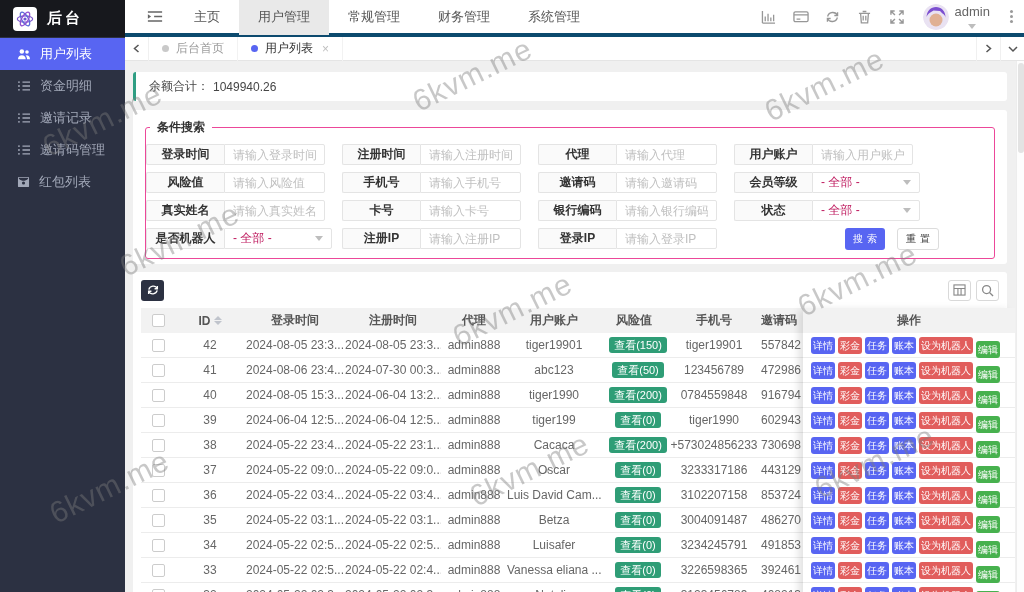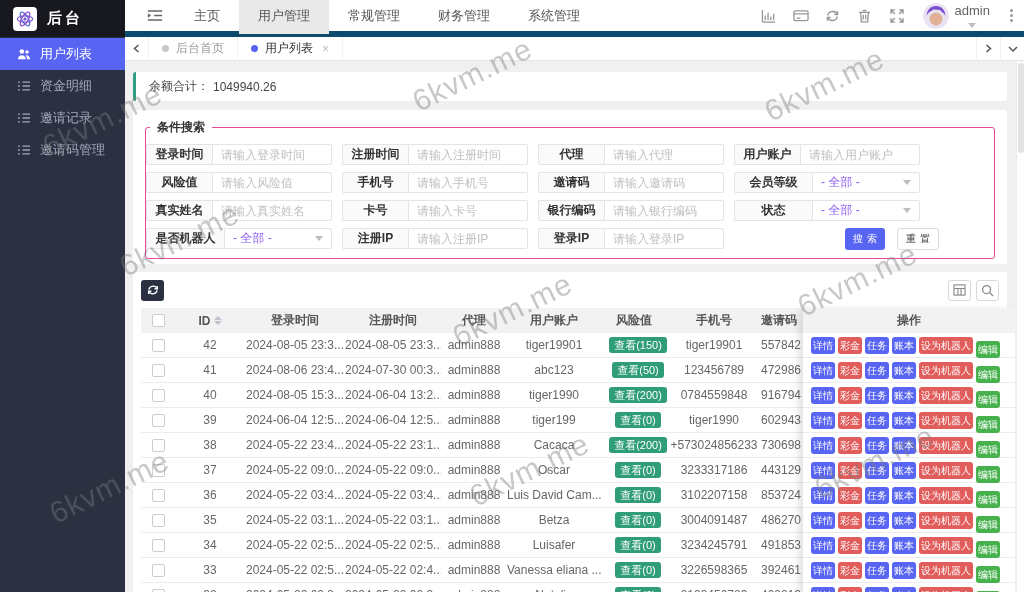--- a/index.html
+++ b/index.html
@@ -15,21 +15,21 @@
   .sidebar{position:absolute;left:0;top:0;width:125px;height:592px;background:var(--sidebg);z-index:6;}
   .logo{height:37px;background:#17181d;display:flex;align-items:center;padding-left:13px;gap:10px;}
   .logo-box{width:24px;height:24px;background:#fff;border-radius:4px;display:flex;align-items:center;justify-content:center;}
   .logo-title{color:#fff;font-size:15px;font-weight:bold;letter-spacing:3px;}
   .menu{padding-top:1px;}
   .menu-item{height:32px;display:flex;align-items:center;padding-left:17px;gap:9px;color:#a2a8b8;font-size:13px;cursor:pointer;}
   .menu-item.active{background:var(--accent);color:#fff;}
   .menu-item svg{flex:none;}
 
   
-  .topnav{position:absolute;left:125px;top:0;width:899px;height:37px;background:#fff;border-bottom:6px solid #0c4a6e;display:flex;align-items:center;z-index:5;}
+  .topnav{position:absolute;left:125px;top:0;width:899px;height:37px;background:#fff;border-bottom:4px solid #0c4a6e;display:flex;align-items:center;z-index:5;}
   .collapse-btn{margin-left:22px;margin-right:12px;display:flex;align-items:center;cursor:pointer;}
   .nav-item{font-size:13px;color:#555;height:37px;line-height:37px;padding:0 19px;cursor:pointer;white-space:nowrap;}
   .nav-item.active{background:#e9e9e9;}
   .nav-right{margin-left:auto;display:flex;align-items:center;}
   .nav-icon{width:32px;height:37px;display:flex;align-items:center;justify-content:center;cursor:pointer;}
   .avatar{width:26px;height:26px;border-radius:50%;overflow:hidden;margin:0 6px 0 10px;flex:none;}
   .username{font-size:13px;color:#666;display:flex;align-items:center;gap:5px;cursor:pointer;padding-right:8px;flex-direction:column;}
   .kebab{width:26px;height:37px;display:flex;align-items:center;justify-content:center;color:#888;font-size:14px;cursor:pointer;letter-spacing:0;}
   .kebab i{display:block;width:3px;height:3px;background:#9a9a9a;border-radius:50%;box-shadow:0 -5px 0 #9a9a9a,0 5px 0 #9a9a9a;}
 
@@ -49,23 +49,23 @@
   .content{position:absolute;left:125px;top:61px;width:899px;height:531px;background:#f0f0f0;overflow:hidden;}
   .alert{position:absolute;left:8px;top:11px;width:874px;height:29px;background:#fff;border-radius:3px;border-left:3px solid var(--alertbar);display:flex;align-items:center;padding-left:13px;font-size:12px;color:#464646;}
   .alert b{font-weight:normal;margin-right:4px;}
 
   .search-card{position:absolute;left:8px;top:49px;width:874px;height:154px;background:#fff;border-radius:3px;}
   .search-card fieldset{margin:9px 12px;border:1px solid #ec4899;border-radius:3px;padding:8px 0 2px;}
   .search-card legend{font-size:12px;color:#333;font-weight:bold;padding:0 7px;margin-left:4px;}
   .fields{display:flex;flex-wrap:wrap;}
   .fgroup{display:flex;height:21px;width:186px;margin:0 10px 7px 0;}
   .flabel{width:78px;background:#fafafa;border:1px solid #e4e4e4;border-right:none;font-size:12px;color:#333;font-weight:bold;display:flex;align-items:center;justify-content:center;border-radius:2px 0 0 2px;white-space:nowrap;overflow:hidden;}
-  .finput{width:120px;border:1px solid #e4e4e4;border-radius:0 2px 2px 0;font-size:12px;padding:0 8px;color:#333;outline:none;font-family:inherit;}
+  .finput{width:101px;border:1px solid #e4e4e4;border-radius:0 2px 2px 0;font-size:12px;padding:0 8px;color:#333;outline:none;font-family:inherit;}
   .finput::placeholder{color:#c0c0c0;}
-  .fselect{width:108px;border:1px solid #e4e4e4;border-radius:0 2px 2px 0;background:#fff;display:flex;align-items:center;justify-content:space-between;padding:0 8px;font-size:12px;color:#8b5cf6;cursor:pointer;}
+  .fselect{width:108px;border:1px solid #e4e4e4;border-radius:0 2px 2px 0;background:#fff;display:flex;align-items:center;justify-content:space-between;padding:0 8px;font-size:12px;color:#be185d;cursor:pointer;}
   .btn-group{display:flex;align-items:center;height:21px;margin-left:50px;}
   .btn{font-size:10px;border-radius:3px;cursor:pointer;border:none;font-family:inherit;}
   .btn-search{background:var(--accent);color:#fff;padding:4px 8px;letter-spacing:4px;padding-right:4px;}
   .btn-reset{background:#fff;color:#333;border:1px solid #dcdcdc;padding:3px 8px;letter-spacing:4px;padding-right:4px;margin-left:12px;}
 
   .table-card{position:absolute;left:8px;top:211px;width:874px;height:400px;background:#fff;border-radius:3px;}
   .toolbar{height:36px;display:flex;align-items:center;padding:0 8px;}
   .refresh-btn{width:23px;height:21px;background:var(--sidebg);border-radius:3px;display:flex;align-items:center;justify-content:center;cursor:pointer;}
   .toolbar-right{margin-left:auto;display:flex;gap:5px;}
   .tool-btn{width:23px;height:21px;background:#fff;border:1px solid #d9d9d9;border-radius:3px;display:flex;align-items:center;justify-content:center;cursor:pointer;}
@@ -158,20 +158,28 @@
 
         <div class="menu-item">
 
           <svg width="14" height="12" viewBox="0 0 16 14" stroke="currentColor" stroke-width="1.7" fill="none">
             <path d="M1 2.5h2.2M6.2 2.5H15M1 7h2.2M6.2 7H15M1 11.5h2.2M6.2 11.5H15"></path>
           </svg>
 
           <span>邀请码管理</span>
         </div>
 
+        <div class="menu-item">
+
+          <svg width="13" height="12" viewBox="0 0 14 13" fill="currentColor">
+            <path d="M2 1h10a1 1 0 0 1 1 1v9a1 1 0 0 1-1 1H2a1 1 0 0 1-1-1V2a1 1 0 0 1 1-1zm0 2c1.6 1.5 3.2 2.2 5 2.2S10.4 4.5 12 3V2H2z" fill-rule="evenodd"></path>
+            <circle cx="7" cy="7.6" r="1.7" fill="#2c3142"></circle>
+          </svg>
+          <span>红包列表</span>
+        </div>
       </div>
   </div>
 
   <div class="topnav">
     <span class="collapse-btn">
       <svg width="16" height="13" viewBox="0 0 18 14" stroke="#666" stroke-width="1.6" fill="none">
         <path d="M1 2h16M8 7h9M1 12h16"></path>
           <path d="M1 4.6l3.6 2.4L1 9.4z" fill="#666" stroke="none"></path>
       </svg>
     </span>

